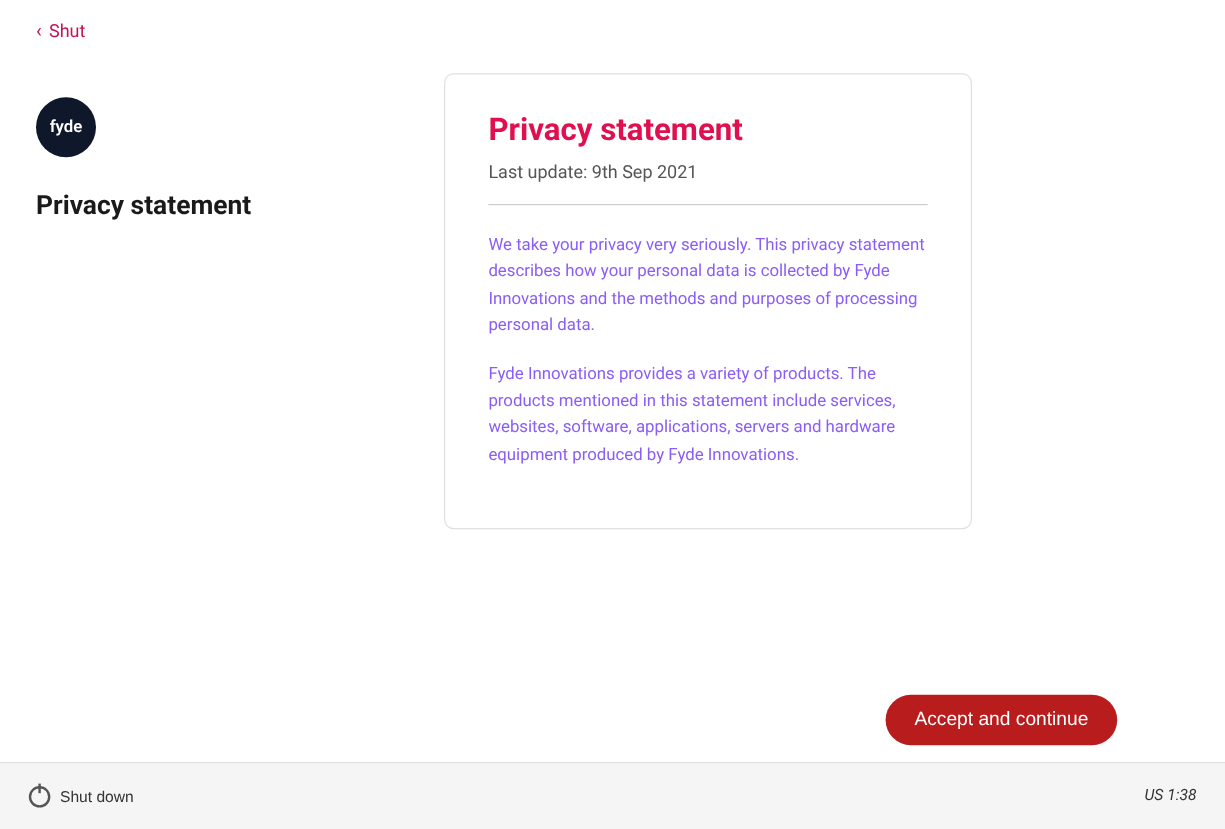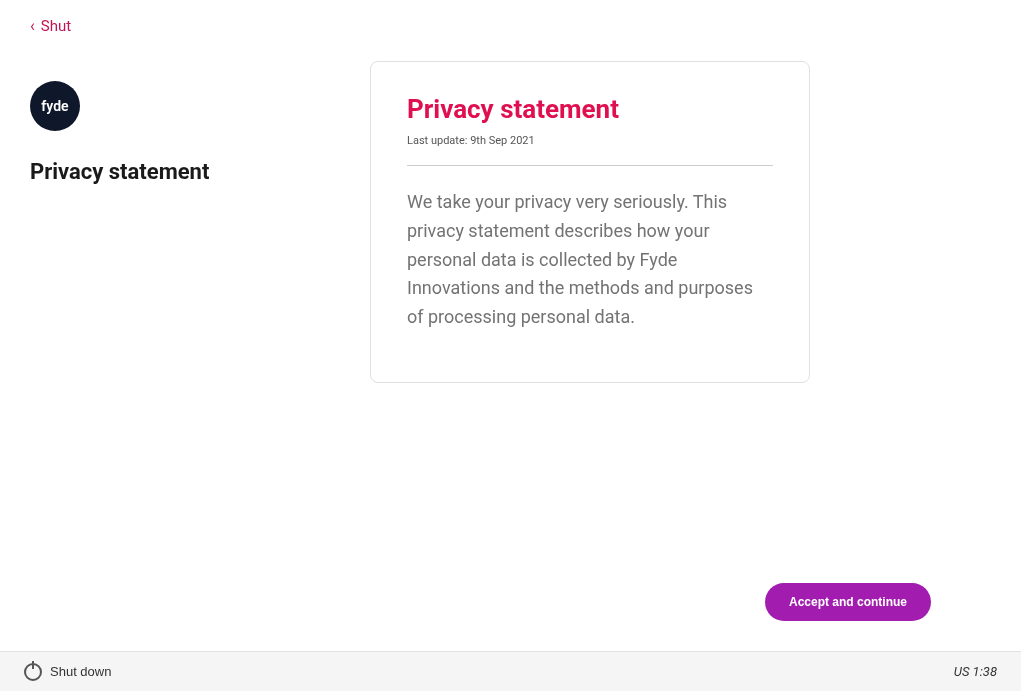--- a/index.html
+++ b/index.html
@@ -100,45 +100,45 @@
     }
 
     .privacy-card-title {
       font-size: 26px;
       font-weight: 700;
       color: #e01050;
       margin-bottom: 10px;
     }
 
     .privacy-last-update {
-      font-size: 11px;
+      font-size: 15px;
       color: #555;
       margin-bottom: 18px;
     }
 
     .privacy-divider {
       border: none;
       border-top: 1px solid #ccc;
       margin-bottom: 22px;
     }
 
     .privacy-body p {
-      font-size: 18px;
-      color: #737373;
+      font-size: 14px;
+      color: #8b5cf6;
       line-height: 1.6;
       margin-bottom: 18px;
     }
 
     
     .bottom-bar {
       position: absolute;
       bottom: 0;
       left: 0;
       right: 0;
-      height: 40px;
+      height: 56px;
       background: #f5f5f5;
       border-top: 1px solid #e0e0e0;
       display: flex;
       align-items: center;
       justify-content: space-between;
       padding: 0 24px;
     }
 
     .shutdown-btn {
       display: flex;
@@ -178,27 +178,27 @@
     }
 
     
     .accept-btn-container {
       position: absolute;
       bottom: 70px;
       right: 90px;
     }
 
     .accept-btn {
-      background: #a21caf;
+      background: #b91c1c;
       color: white;
       border: none;
       border-radius: 24px;
       padding: 12px 24px;
-      font-size: 12px;
-      font-weight: 700;
+      font-size: 16px;
+      font-weight: 400;
       cursor: pointer;
       white-space: nowrap;
     }
   </style>
 </head>
 <body>
 
 <div class="main-content">
 
   <div class="top-bar">
@@ -216,20 +216,21 @@
       </div>
       <h1 class="page-title">Privacy statement</h1>
     </div>
 
     <div class="privacy-card">
       <h2 class="privacy-card-title">Privacy statement</h2>
       <p class="privacy-last-update">Last update: 9th Sep 2021</p>
       <hr class="privacy-divider">
       <div class="privacy-body">
         <p>We take your privacy very seriously. This privacy statement describes how your personal data is collected by Fyde Innovations and the methods and purposes of processing personal data.</p>
+        <p>Fyde Innovations provides a variety of products. The products mentioned in this statement include services, websites, software, applications, servers and hardware equipment produced by Fyde Innovations.</p>
       </div>
     </div>
 
   </div>
 
   <div class="accept-btn-container">
     <button class="accept-btn">Accept and continue</button>
   </div>
 
   <div class="bottom-bar">

